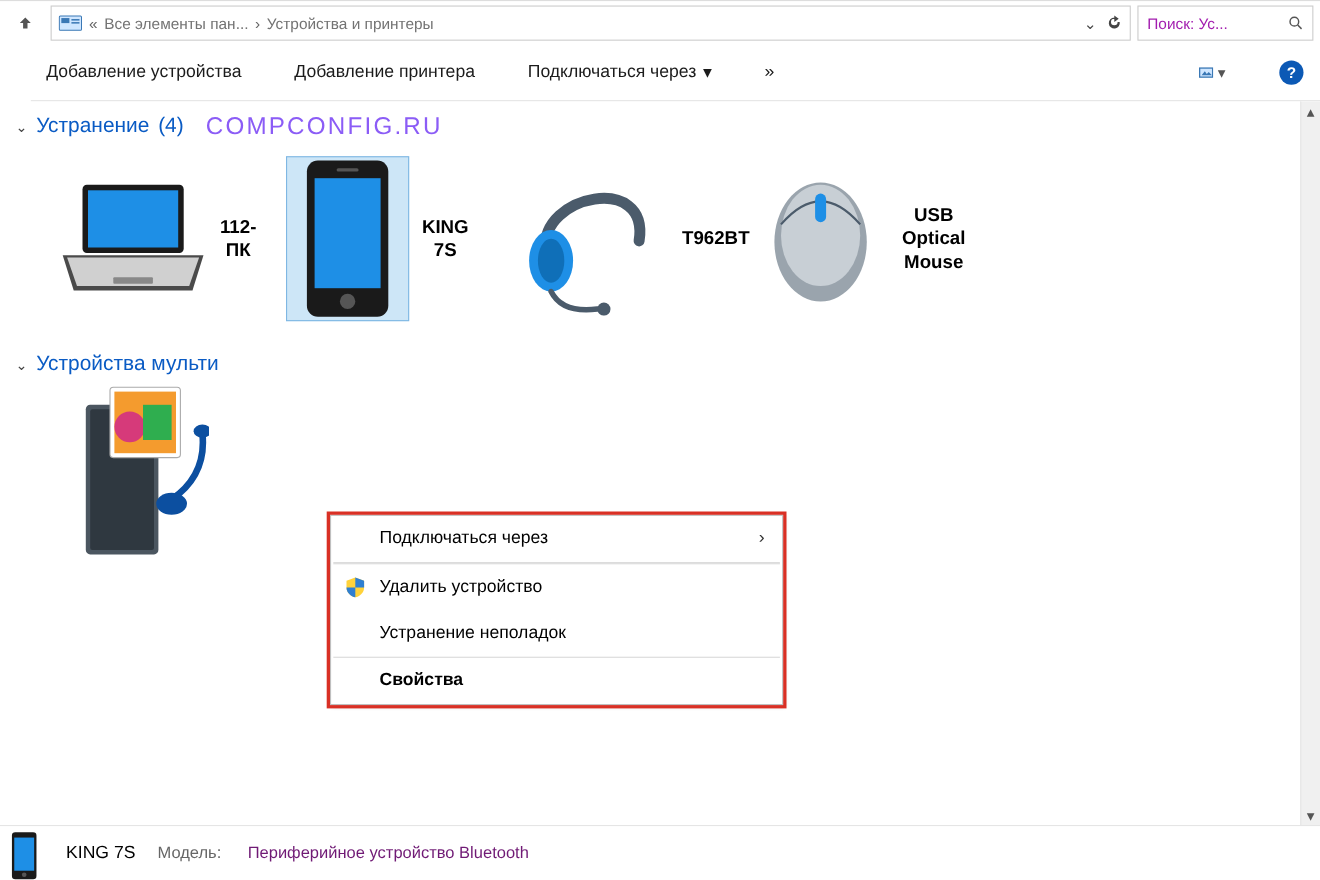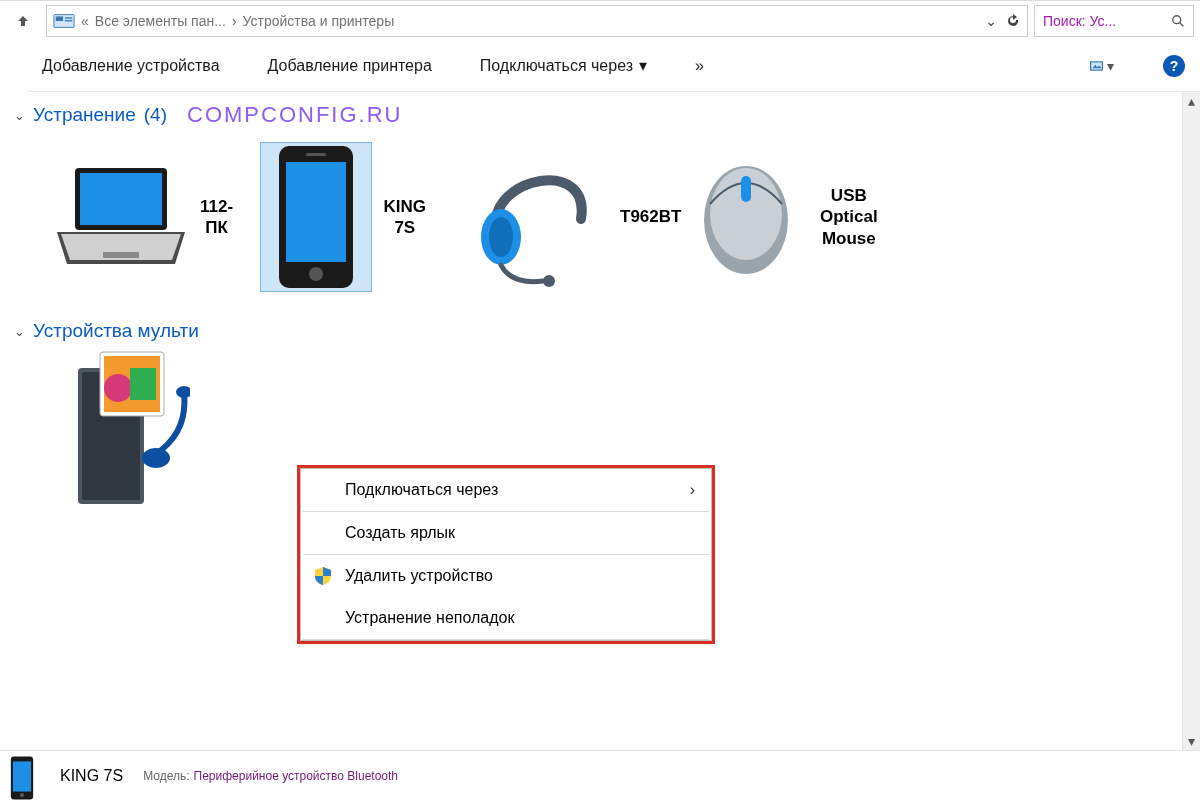--- a/index.html
+++ b/index.html
@@ -182,21 +182,21 @@
     padding: 4px 8px 4px 60px;
     gap: 20px;
     position: relative;
   }
   .details .thumb {
     position: absolute; left: 8px; bottom: 0;
     width: 44px; height: 44px; overflow:hidden;
   }
   .details .titlebits { display:flex; flex-direction:column; }
   .details .name { font-size: 16px; }
-  .details .meta { color: #666; font-size: 12px; display:flex; gap:4px; }
+  .details .meta { color: #666; font-size: 15px; display:flex; gap:24px; }
   .details .metaval { color: #701a75; }
 
   
   svg { display:block; }
   .icon-laptop { width:140px; height:110px; }
   .icon-phone  { width:86px;  height:146px; }
   .icon-headset{ width:140px; height:140px; }
   .icon-mouse  { width:130px; height:130px; }
   .icon-media  { width:130px; height:170px; }
   .icon-control{ width:22px; height:20px; }
@@ -353,36 +353,36 @@
       </div>
     </div>
   </div>
 
   <div class="ctxmenu">
     <div class="mi">
       <span>Подключаться через</span>
       <span class="arrow">›</span>
     </div>
     <hr>
-    <div class="mi">
-      <span>Создать ярлык</span>
-    </div>
     <hr>
     <div class="mi">
       <svg class="shield icon-shield" viewBox="0 0 20 20">
         <path d="M10 1 L18 4 V10 C18 15 14 18 10 19 C6 18 2 15 2 10 V4 Z" fill="#ffd23a"></path>
         <path d="M10 1 L18 4 V10 L10 10 Z" fill="#2f7fd1"></path>
         <path d="M2 10 L10 10 V19 C6 18 2 15 2 10 Z" fill="#2f7fd1"></path>
       </svg>
       <span>Удалить устройство</span>
     </div>
     <div class="mi">
       <span>Устранение неполадок</span>
     </div>
     <hr>
+    <div class="mi bold">
+      <span>Свойства</span>
+    </div>
   </div>
 
   <div class="scrollbar">
     <div class="scroll-arrow-up">▴</div>
     <div class="scroll-arrow-dn">▾</div>
   </div>
 </div>
 
 <div class="details">
   <div class="thumb">

